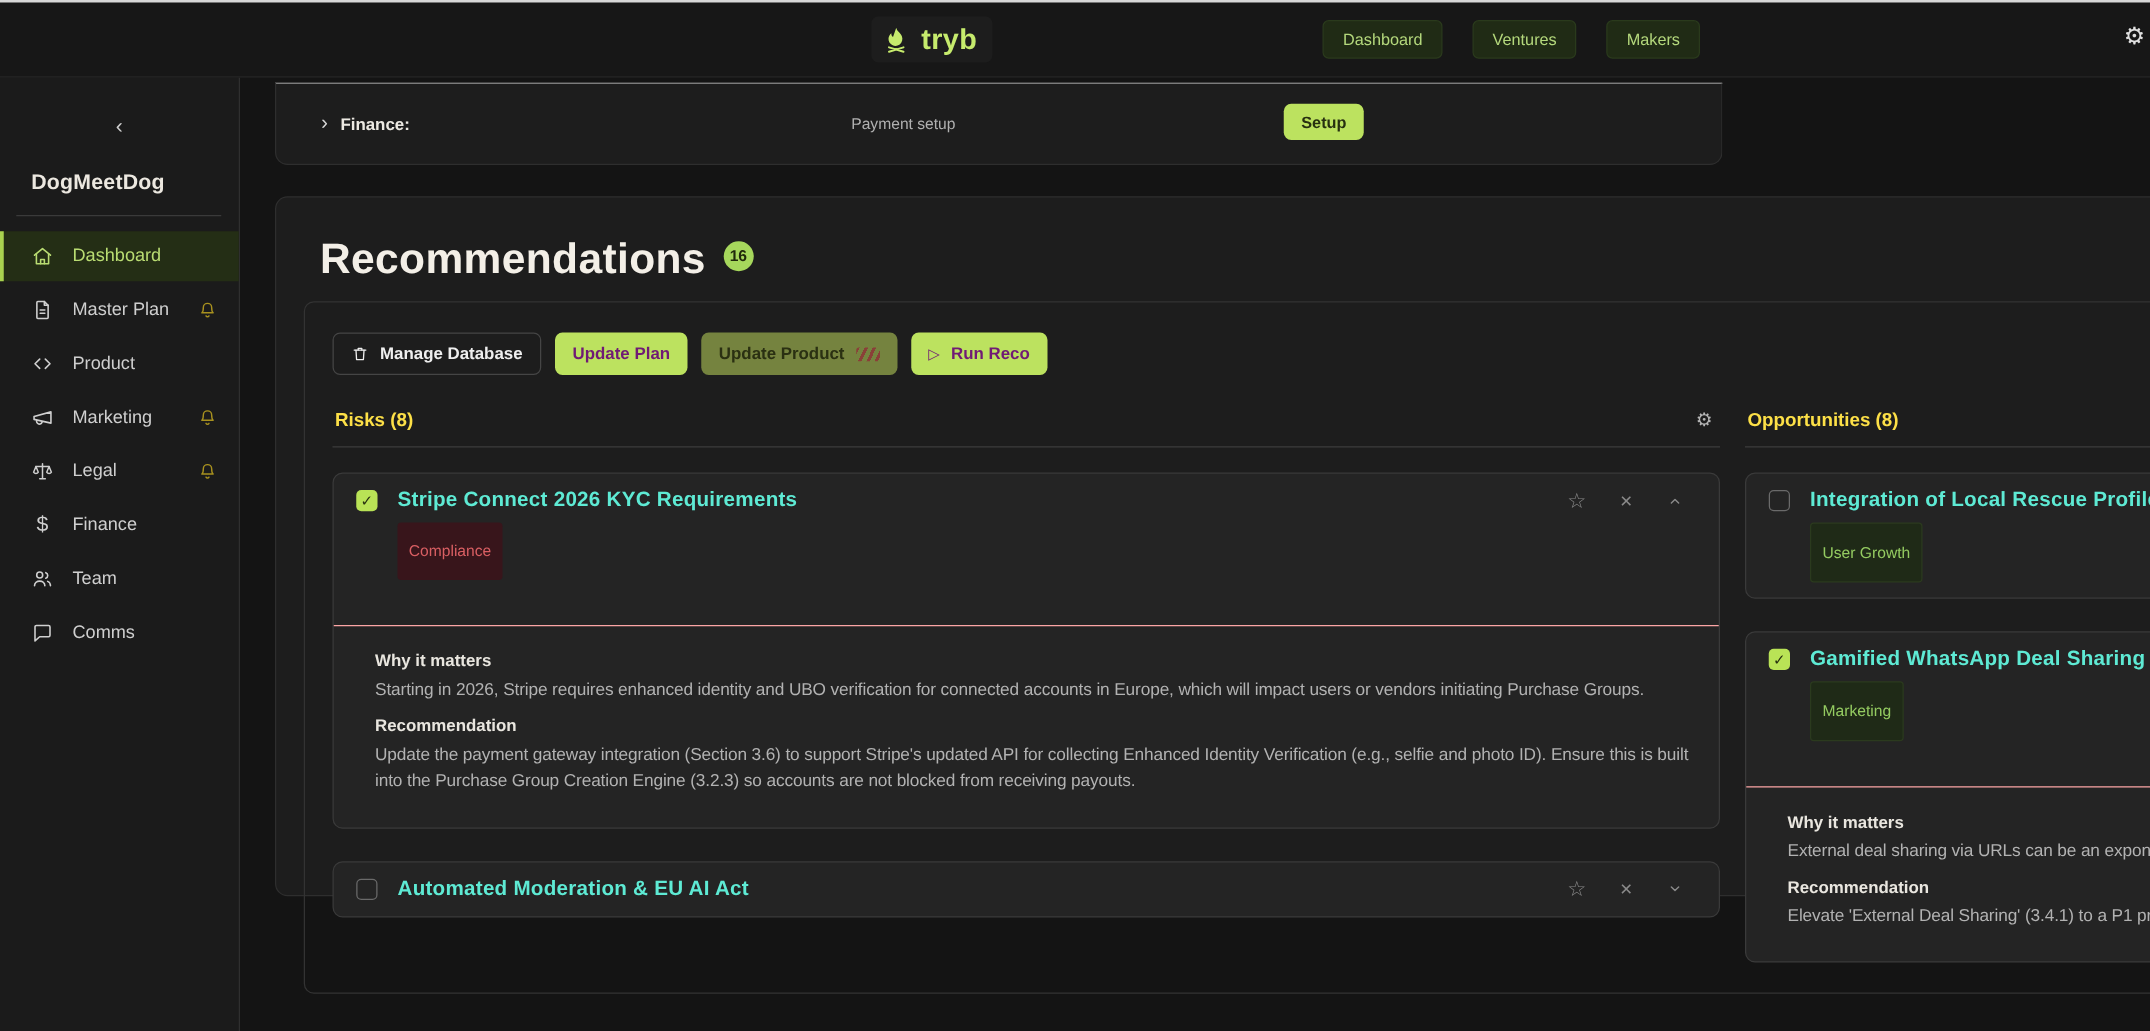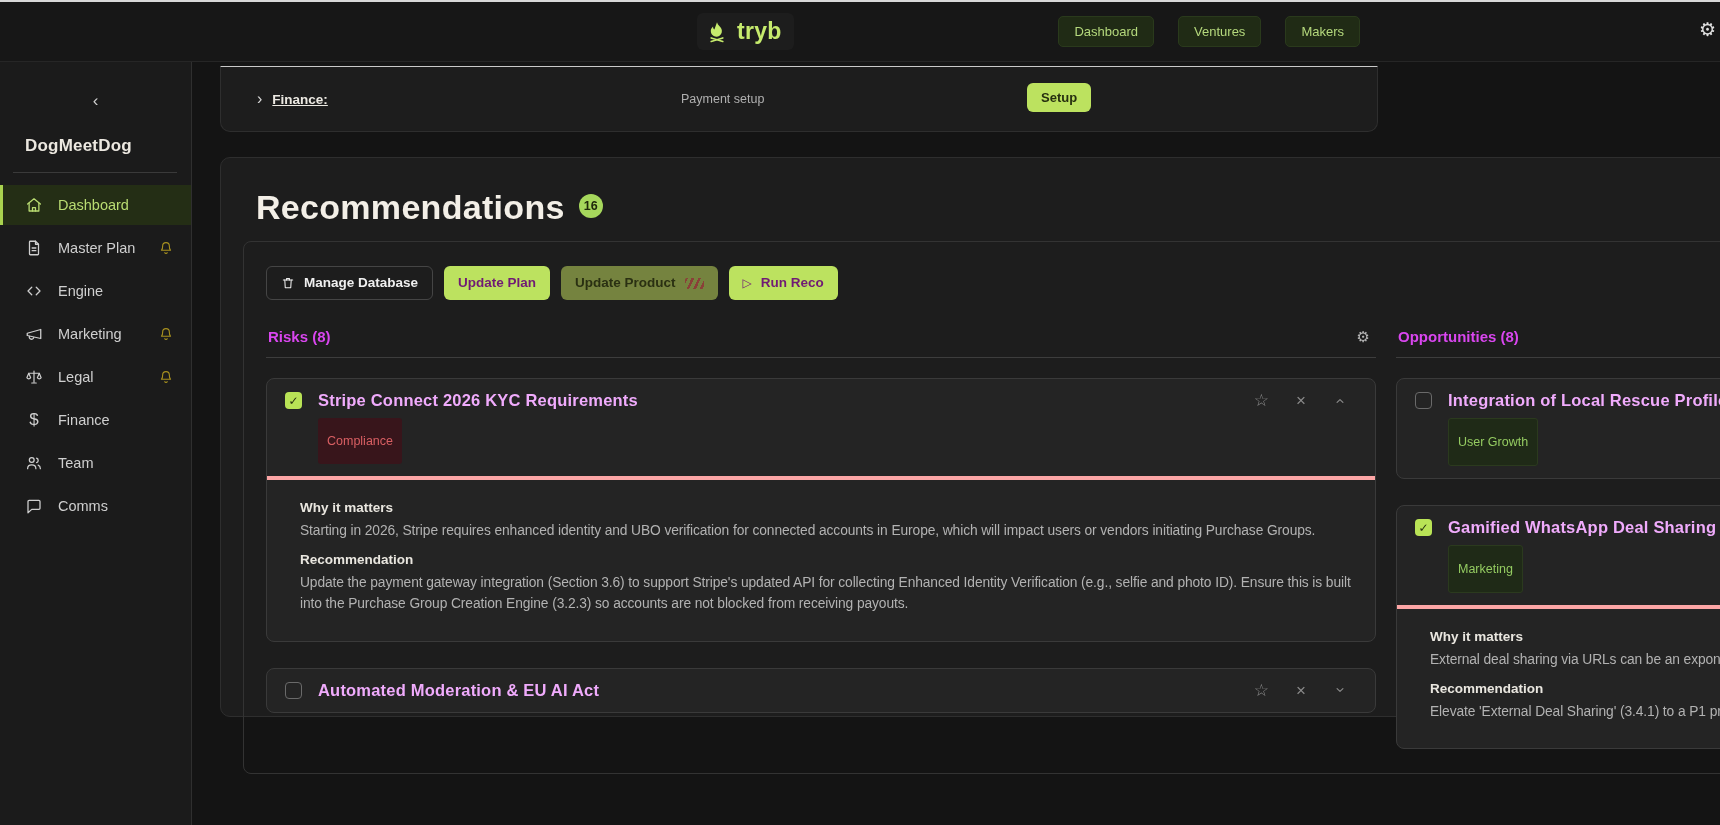--- a/index.html
+++ b/index.html
@@ -36,21 +36,21 @@
   .bell { position:absolute; right:17px; color:#a8911f; display:flex; }
 
   
   .main { position:absolute; left:192px; top:62px; right:0; bottom:0; overflow:hidden; background:#141414; }
   .card { background:#1d1d1d; border:1px solid #2e2e2e; border-radius:10px; margin-left:28px; }
 
   .finance { margin-top:4px; width:1158px; height:66px; border-top:1px solid #c9c9c9;
              border-radius:0 0 10px 10px; position:relative; }
   .fin-left { position:absolute; left:36px; top:0; height:64px; display:flex; align-items:center; gap:10px; }
   .fin-caret { color:#d8d8d8; font-size:16px; cursor:pointer; }
-  .fin-label { font-size:13.5px; font-weight:bold; color:#ece9e2;text-decoration:underline; }
+  .fin-label { font-size:13.5px; font-weight:bold; color:#ece9e2; }
   .fin-desc { position:absolute; left:460px; top:25px; font-size:12.5px; color:#b0b0b0; }
   .btn-setup { position:absolute; left:806px; top:16px; background:#bce25f; color:#273010;
                border:none; border-radius:6px; padding:7px 14px; font-size:13px; font-weight:600;
                font-family:inherit; cursor:pointer; }
 
   .news { margin-top:54px; width:1158px; height:102px; padding:26px 0 0 35px; }
   h1.big { display:inline; font-size:34px; margin:0; color:#f3efe7; letter-spacing:.3px; }
   .badge { display:inline-flex; width:24px; height:24px; border-radius:50%; background:#a6d75c;
            color:#20290b; font-size:12.5px; font-weight:bold; align-items:center; justify-content:center;
            margin-left:14px; vertical-align:9px; }
@@ -64,38 +64,38 @@
   .btn-lime { background:#bce25f; color:#701a75; }
   .btn-olive { background:#75833f; color:#2a3012; }
   .hatch { width:19px; height:11px; border-radius:2px;
            background:repeating-linear-gradient(115deg,#8a4038 0 2.5px,rgba(0,0,0,0) 2.5px 6px); }
   .play { font-size:12px; line-height:1; }
 
   .columns { display:flex; gap:20px; margin-top:28px; }
   .col { width:1110px; flex:none; }
   .colhead { display:flex; justify-content:space-between; align-items:center; padding:0 6px 12px 2px;
              border-bottom:1px solid #3d3d3d; }
-  .coltitle { font-size:15px; font-weight:bold; color:#d946ef; }
+  .coltitle { font-size:15px; font-weight:bold; color:#fde047; }
   .colgear { color:#b5b5b5; font-size:15px; cursor:pointer; line-height:1; }
   .cards { display:flex; flex-direction:column; gap:26px; margin-top:20px; }
 
   .rcard { background:#242424; border:1px solid #3a3a3a; border-radius:8px; }
   .rcard-head { padding:12px 22px 12px 18px; }
   .rowline { display:flex; align-items:center; }
   .cb { width:17px; height:17px; border-radius:4px; flex:none; cursor:pointer; }
   .cb.on { background:#b9e356; color:#273010; display:flex; align-items:center; justify-content:center;
            font-size:12px; font-weight:bold; }
   .cb.off { border:1.5px solid #6a6a6a; background:transparent; }
-  .rtitle { font-size:16.5px; font-weight:bold; color:#f0abfc; margin:0 0 0 16px; letter-spacing:.2px; }
+  .rtitle { font-size:16.5px; font-weight:bold; color:#5eead4; margin:0 0 0 16px; letter-spacing:.2px; }
   .acts { margin-left:auto; display:flex; gap:27px; align-items:center; color:#8a8a8a; padding-right:6px; }
   .act { cursor:pointer; font-size:17px; line-height:1; display:flex; }
   .tag { display:inline-block; margin:8px 0 0 33px; font-size:12.5px; padding:16px 9px; border-radius:3px; }
   .tag.red { color:#d95f63; background:#38151b; }
   .tag.green { color:#94cb61; background:#1f2a17; border:1px solid #2b3a1e; }
-  .rcard-body { border-top:4px solid #fca5a5; padding:10px 24px 18px 33px; }
+  .rcard-body { border-top:1px solid #fca5a5; padding:10px 24px 18px 33px;margin-top:24px; }
   .slabel { font-size:13.5px; font-weight:bold; color:#e9e6df; margin-top:10px; }
   .stext { font-size:13.8px; color:#b2b2b2; line-height:21.5px; margin:5px 0 8px; letter-spacing:-0.1px; }
   .nowrap { white-space:nowrap; overflow:hidden; }
 </style>
 </head>
 <body>
 
 <div class="topline"></div>
 
 <header class="topbar">
@@ -140,21 +140,21 @@
             <path d="M17 9a5 5 0 0 0-10 0c0 5-1.8 6.3-1.8 6.3h13.6S17 14 17 9"></path>
             <path d="M10.2 19a2 2 0 0 0 3.6 0"></path>
           </svg>
       </span>
     </div>
     <div class="sitem">
       <svg width="18" height="18" viewBox="0 0 24 24" fill="none" stroke="currentColor" stroke-width="1.7" stroke-linecap="round" stroke-linejoin="round">
           <path d="m9 7-5 5 5 5"></path>
           <path d="m15 7 5 5-5 5"></path>
         </svg>
-      <span>Engine</span>
+      <span>Product</span>
     </div>
     <div class="sitem">
       <svg width="18" height="18" viewBox="0 0 24 24" fill="none" stroke="currentColor" stroke-width="1.7" stroke-linecap="round" stroke-linejoin="round">
           <path d="m3 11 18-5v12L3 14v-3z"></path>
           <path d="M11.6 16.8a3 3 0 1 1-5.8-1.6"></path>
         </svg>
       <span>Marketing</span>
       <span class="bell">
         <svg width="16" height="16" viewBox="0 0 24 24" fill="none" stroke="currentColor" stroke-width="1.7" stroke-linecap="round" stroke-linejoin="round">
             <path d="M17 9a5 5 0 0 0-10 0c0 5-1.8 6.3-1.8 6.3h13.6S17 14 17 9"></path>

